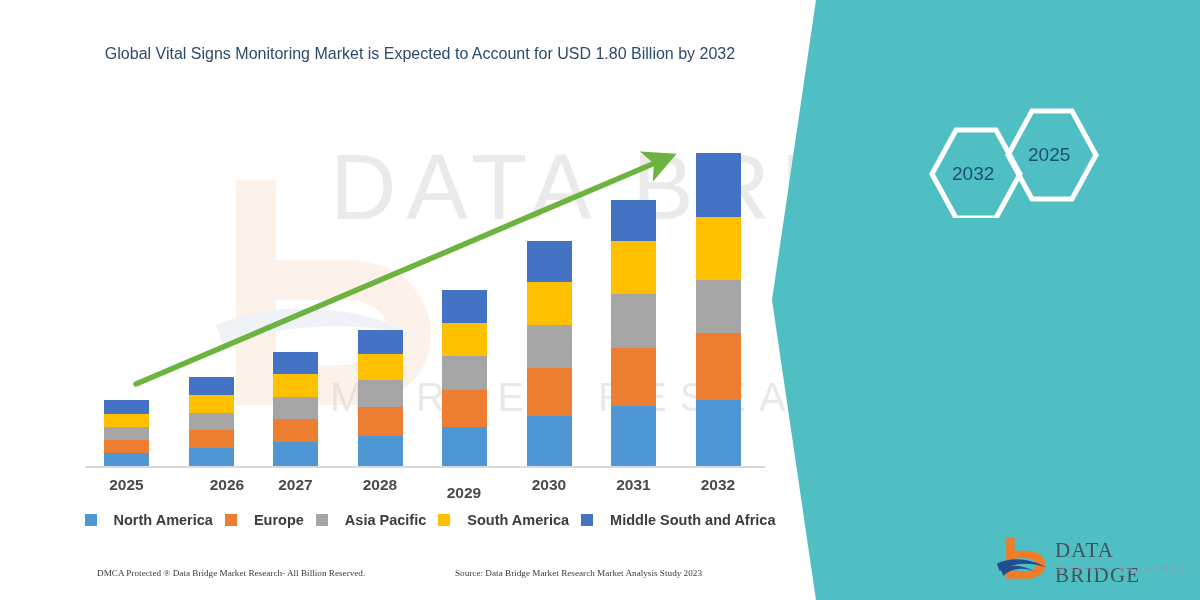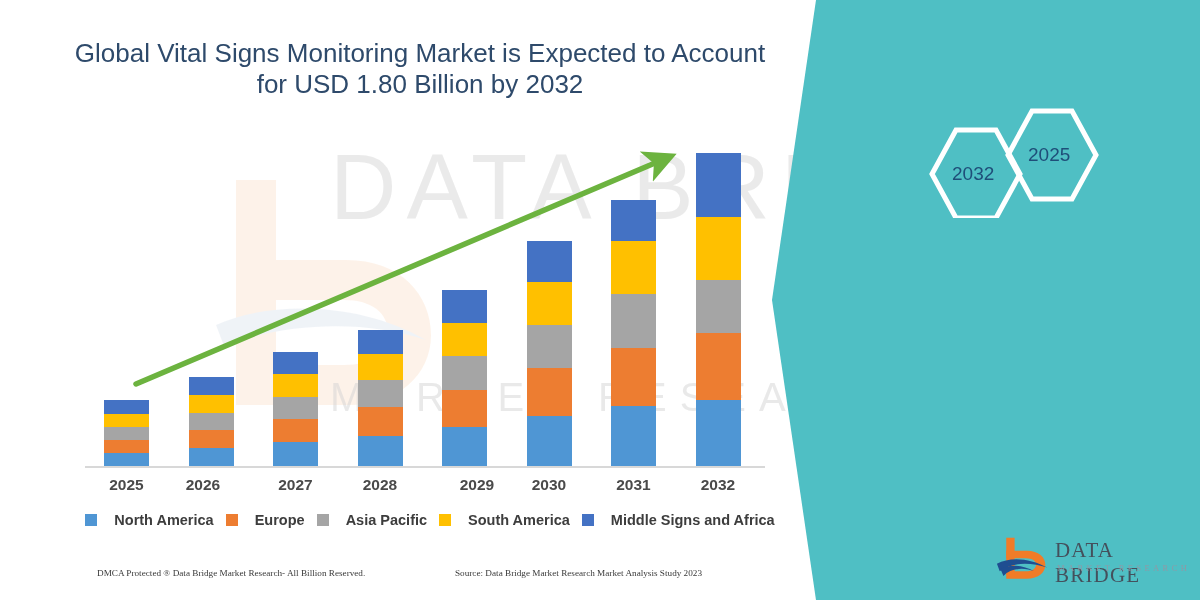--- a/index.html
+++ b/index.html
@@ -24,21 +24,21 @@
   }
   .wm-text2{
     position:absolute;left:330px;top:375px;width:880px;
     font-size:40px;letter-spacing:13px;color:#d4d4d4;opacity:.5;
     font-family:"Liberation Sans",sans-serif;white-space:nowrap;
   }
 
   
   .headline{
     position:absolute;left:70px;top:38px;width:700px;
-    text-align:center;color:#2e4a6b;font-size:26px;line-height:31px;
+    text-align:center;color:#2e4a6b;font-size:16px;line-height:31px;
     font-family:"Liberation Sans",sans-serif;
   }
 
   .chart{position:absolute;left:0;top:0;width:800px;height:600px;}
   .axis-line{
     position:absolute;left:85px;top:466px;width:680px;height:1.5px;
     background:#d8d8d8;
   }
   .bar{position:absolute;bottom:134px;width:45px;}
   .seg{width:100%;display:block;}
@@ -173,24 +173,24 @@
         <div class="bar" style="left: 695.5px;">
           <div class="seg" style="height: 64px; background: rgb(68, 114, 196);"></div>
           <div class="seg" style="height: 63px; background: rgb(255, 192, 0);"></div>
           <div class="seg" style="height: 53px; background: rgb(165, 165, 165);"></div>
           <div class="seg" style="height: 67px; background: rgb(237, 125, 49);"></div>
           <div class="seg" style="height: 66px; background: rgb(79, 150, 212);"></div>
         </div>
       </div>
     <div id="xlabels">
         <div class="xlab" style="left: 81.5px;">2025</div>
-        <div class="xlab" style="left: 158px;">2026</div>
+        <div class="xlab" style="left: 182px;">2026</div>
         <div class="xlab" style="left: 250.5px;">2027</div>
         <div class="xlab" style="left: 335px;">2028</div>
-        <div class="xlab" style="left: 432px;">2029</div>
+        <div class="xlab" style="left: 419px; margin-top: 8px;">2029</div>
         <div class="xlab" style="left: 504px;">2030</div>
         <div class="xlab" style="left: 588.5px;">2031</div>
         <div class="xlab" style="left: 673px;">2032</div>
       </div>
 
     <svg class="arrow" viewBox="0 0 800 600">
       <defs>
         <marker id="ah" markerWidth="6" markerHeight="6" refX="3.1" refY="3" orient="auto">
           <path d="M0,0 L6,3 L0,6 L1.5,3 Z" fill="#6cb33f"></path>
         </marker>
@@ -211,21 +211,21 @@
       <div class="legend-item">
         <span class="legend-swatch" style="background: rgb(165, 165, 165);"></span>
         <span class="legend-label">Asia Pacific</span>
       </div>
       <div class="legend-item">
         <span class="legend-swatch" style="background: rgb(255, 192, 0);"></span>
         <span class="legend-label">South America</span>
       </div>
       <div class="legend-item">
         <span class="legend-swatch" style="background: rgb(68, 114, 196);"></span>
-        <span class="legend-label">Middle Signs and Africa</span>
+        <span class="legend-label">Middle South and Africa</span>
       </div>
     </div>
 
   <div class="foot foot-left">DMCA Protected ® Data Bridge Market Research- All Billion Reserved.</div>
   <div class="foot foot-right">Source: Data Bridge Market Research  Market Analysis Study 2023</div>
 
   <div class="teal"></div>
 
   <div class="hexes">
     <svg viewBox="0 0 190 110" width="190" height="110">

